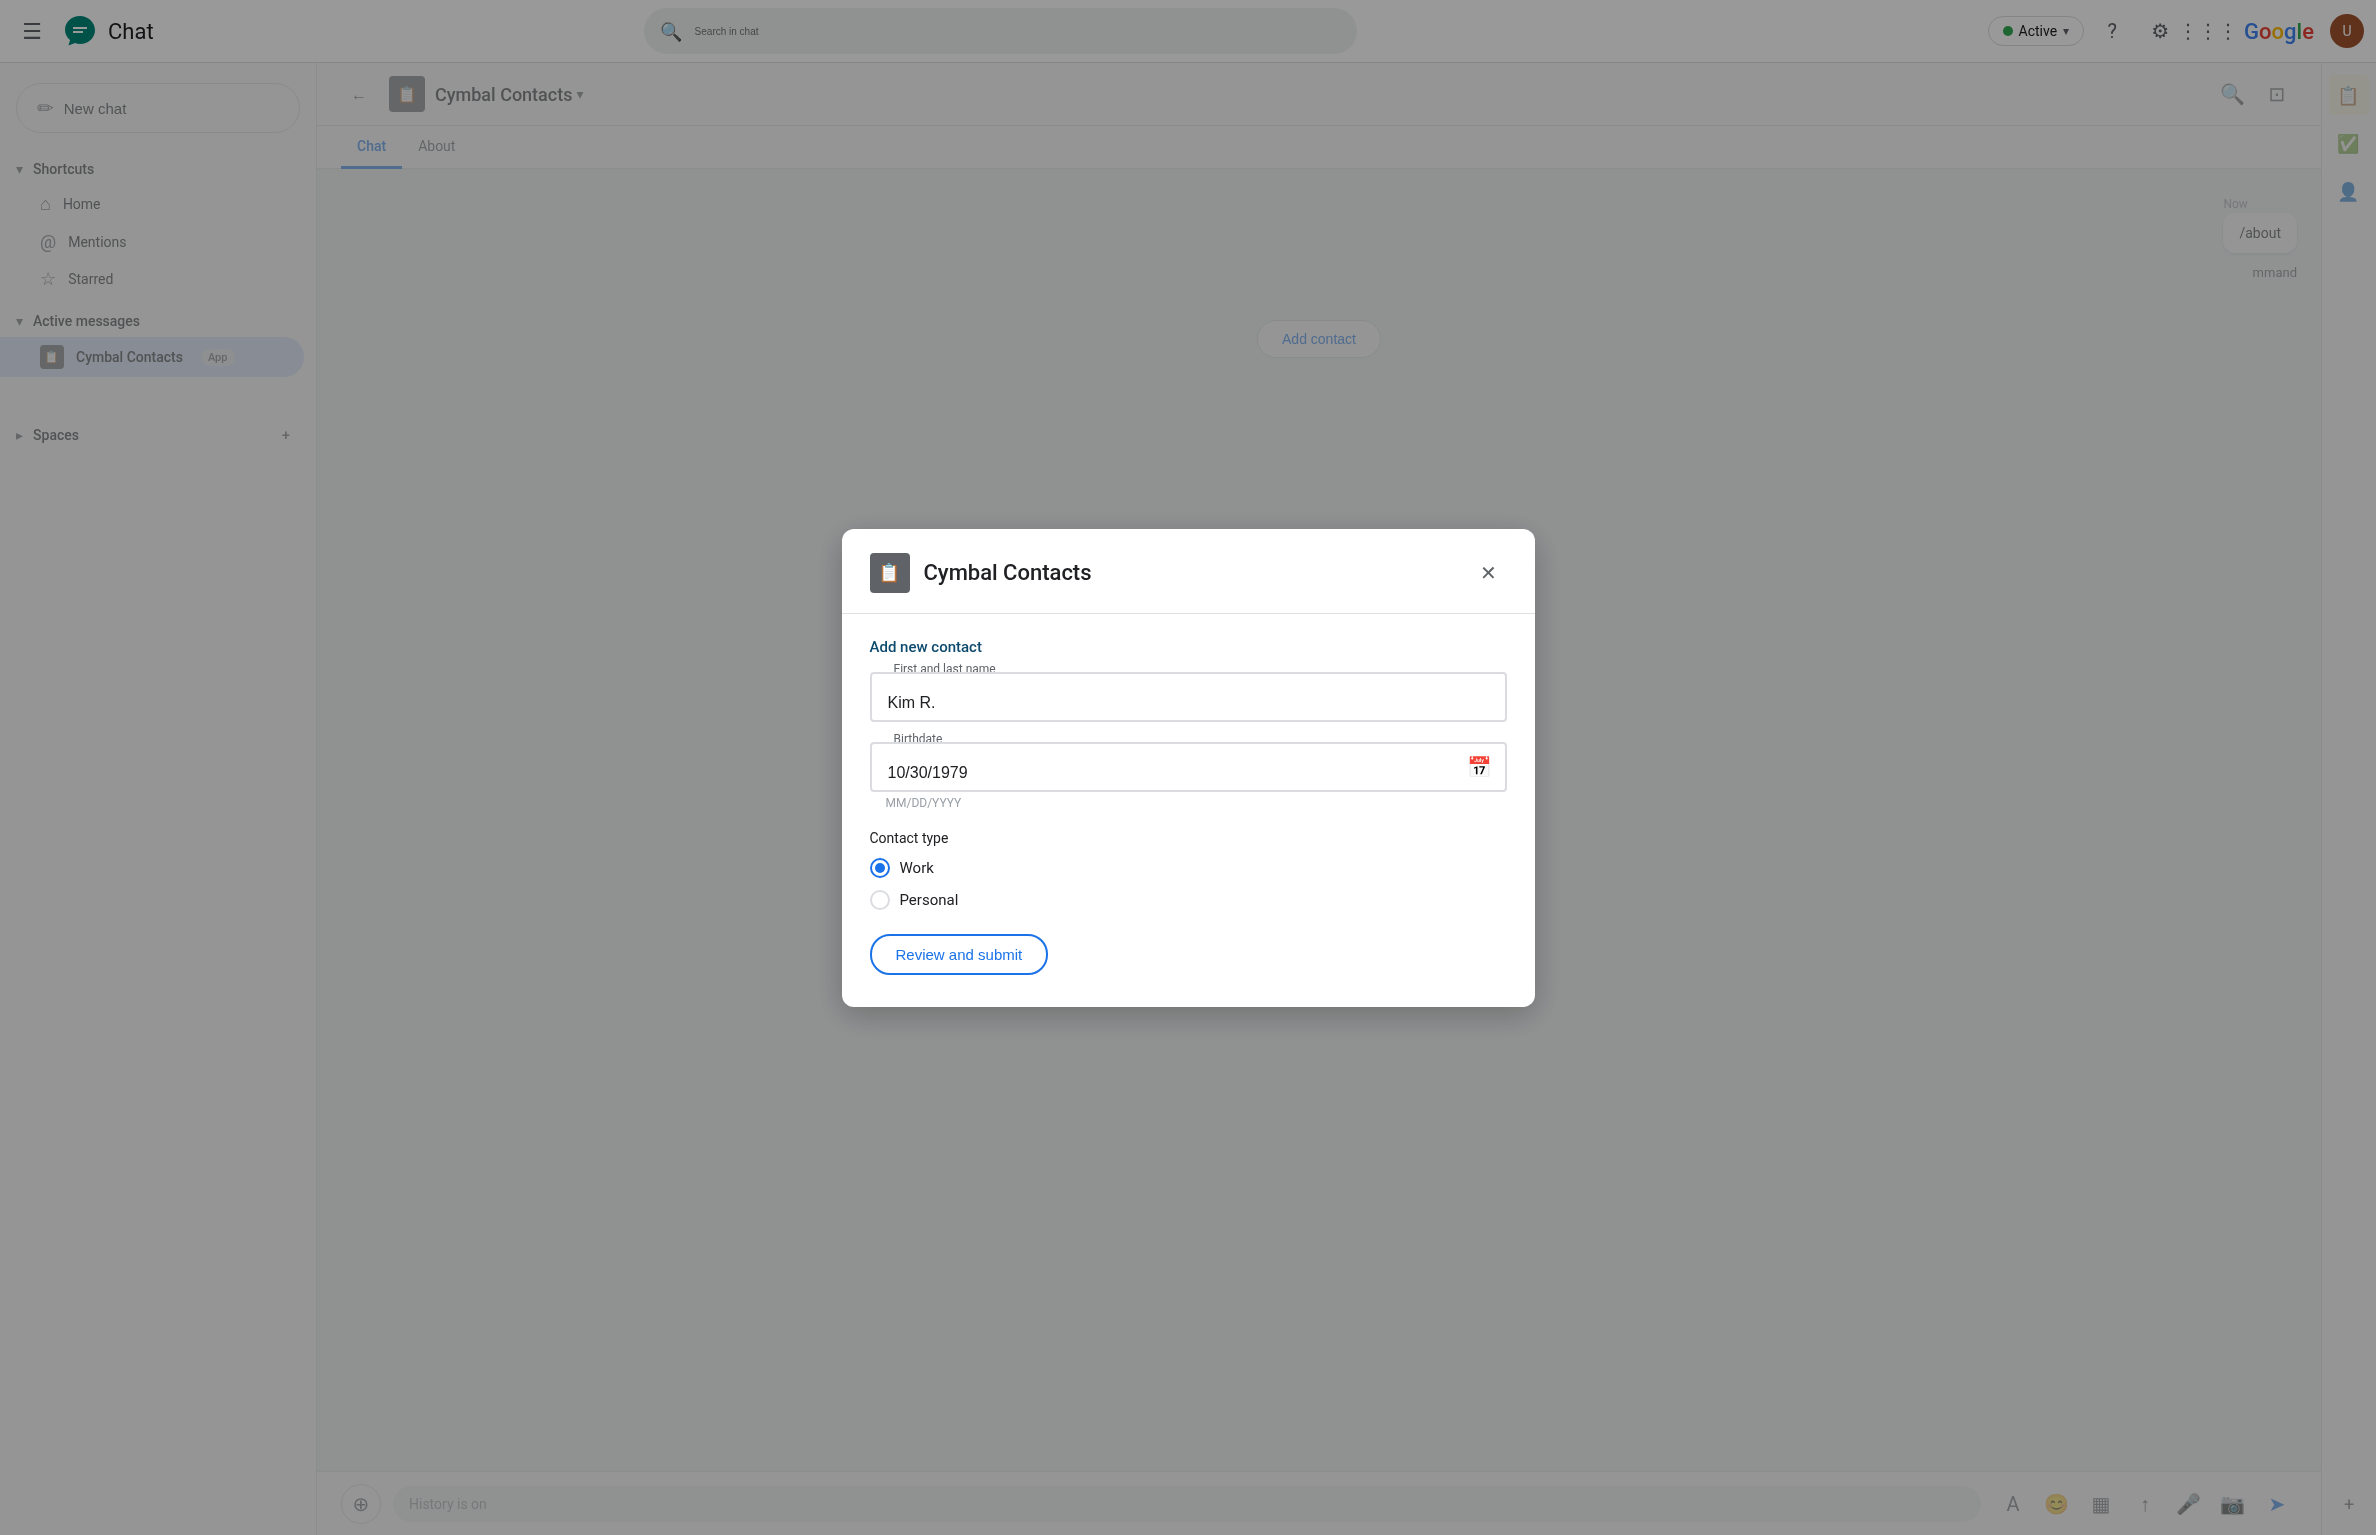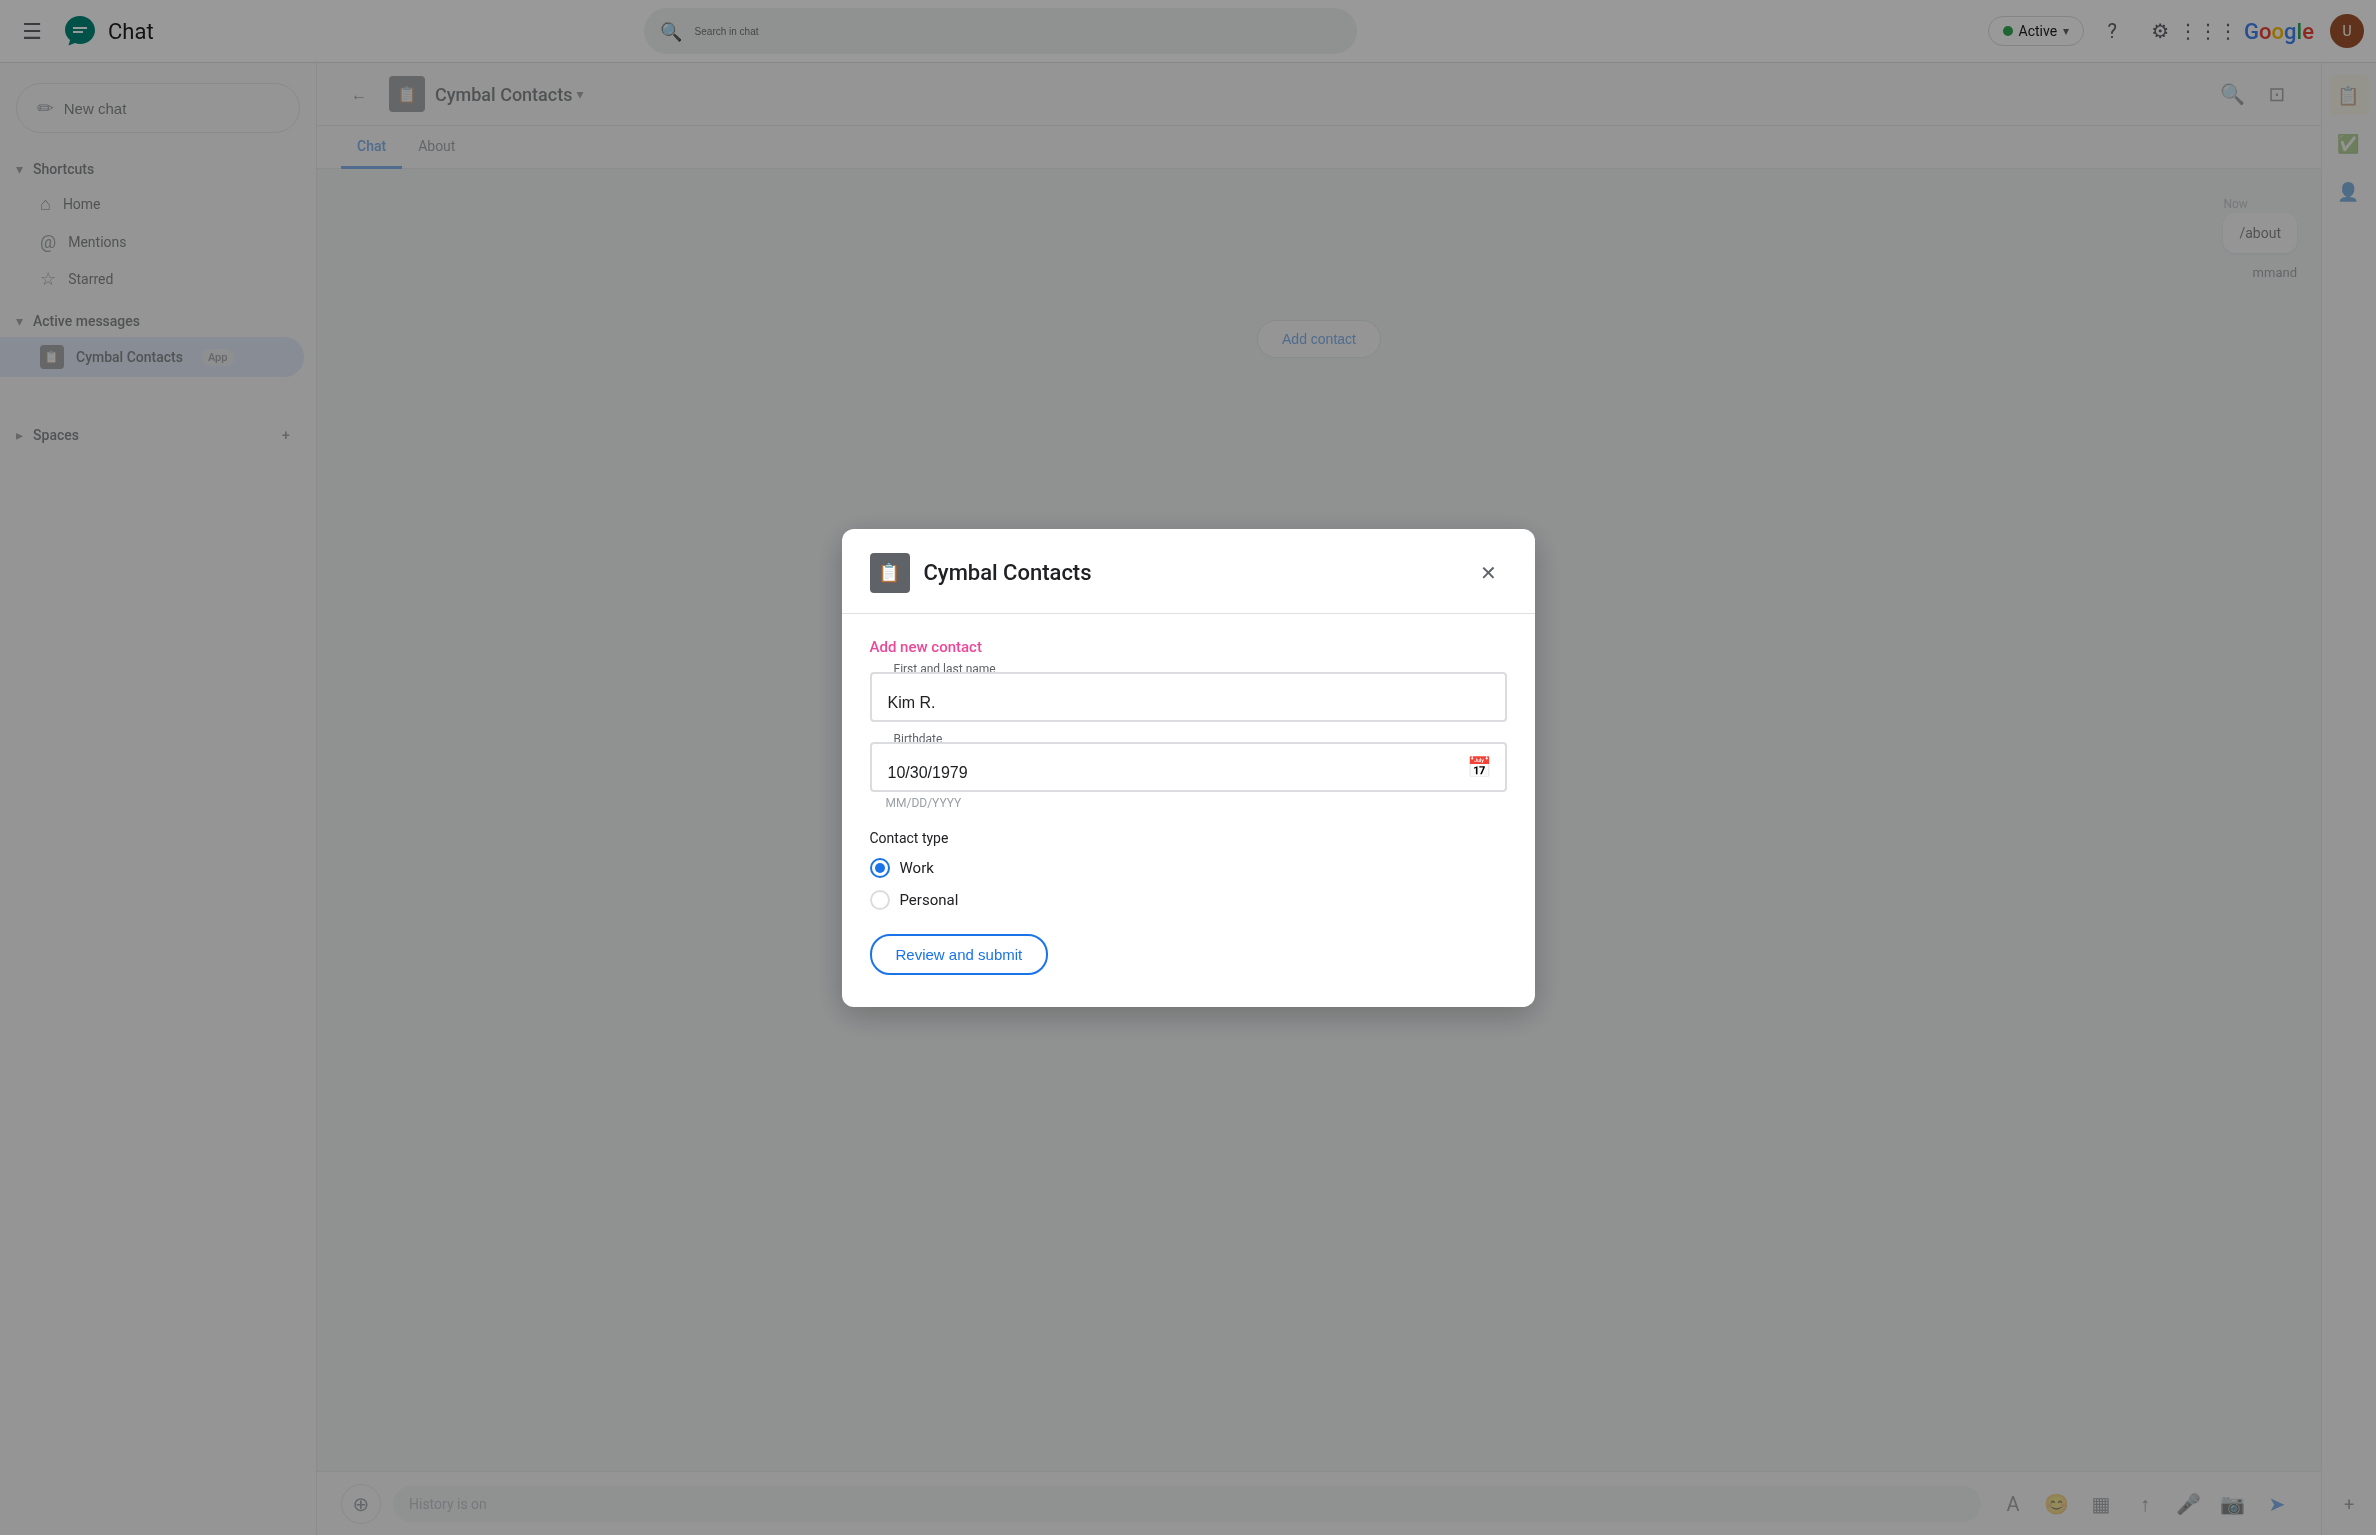--- a/index.html
+++ b/index.html
@@ -144,21 +144,21 @@
       position: relative;
     }
     .modal-header {
       display: flex; align-items: center; padding: 24px 28px 20px 28px;
       border-bottom: 1px solid #e0e0e0;
     }
     .modal-app-icon { width: 40px; height: 40px; background: #5f6368; border-radius: 4px; display: flex; align-items: center; justify-content: center; color: #fff; font-size: 18px; margin-right: 14px; }
     .modal-title { font-size: 22px; color: #202124; font-weight: 500; }
     .modal-close { margin-left: auto; width: 36px; height: 36px; border-radius: 50%; display: flex; align-items: center; justify-content: center; cursor: pointer; font-size: 20px; color: #5f6368; }
     .modal-body { padding: 24px 28px 32px 28px; }
-    .section-label { font-size: 15px; color: #ec4899; font-weight: 500; margin-bottom: 16px; }
+    .section-label { font-size: 15px; color: #0c4a6e; font-weight: 500; margin-bottom: 16px; }
     .form-group { margin-bottom: 20px; position: relative; }
     .form-field {
       border: 2px solid #dadce0; border-radius: 4px;
       padding: 20px 16px 8px 16px; font-size: 16px; color: #202124;
       width: 100%; outline: none; position: relative;
     }
     .field-label {
       position: absolute; top: -10px; left: 20px;
       font-size: 12px; color: #5f6368; background: #fff; padding: 0 4px;
     }

